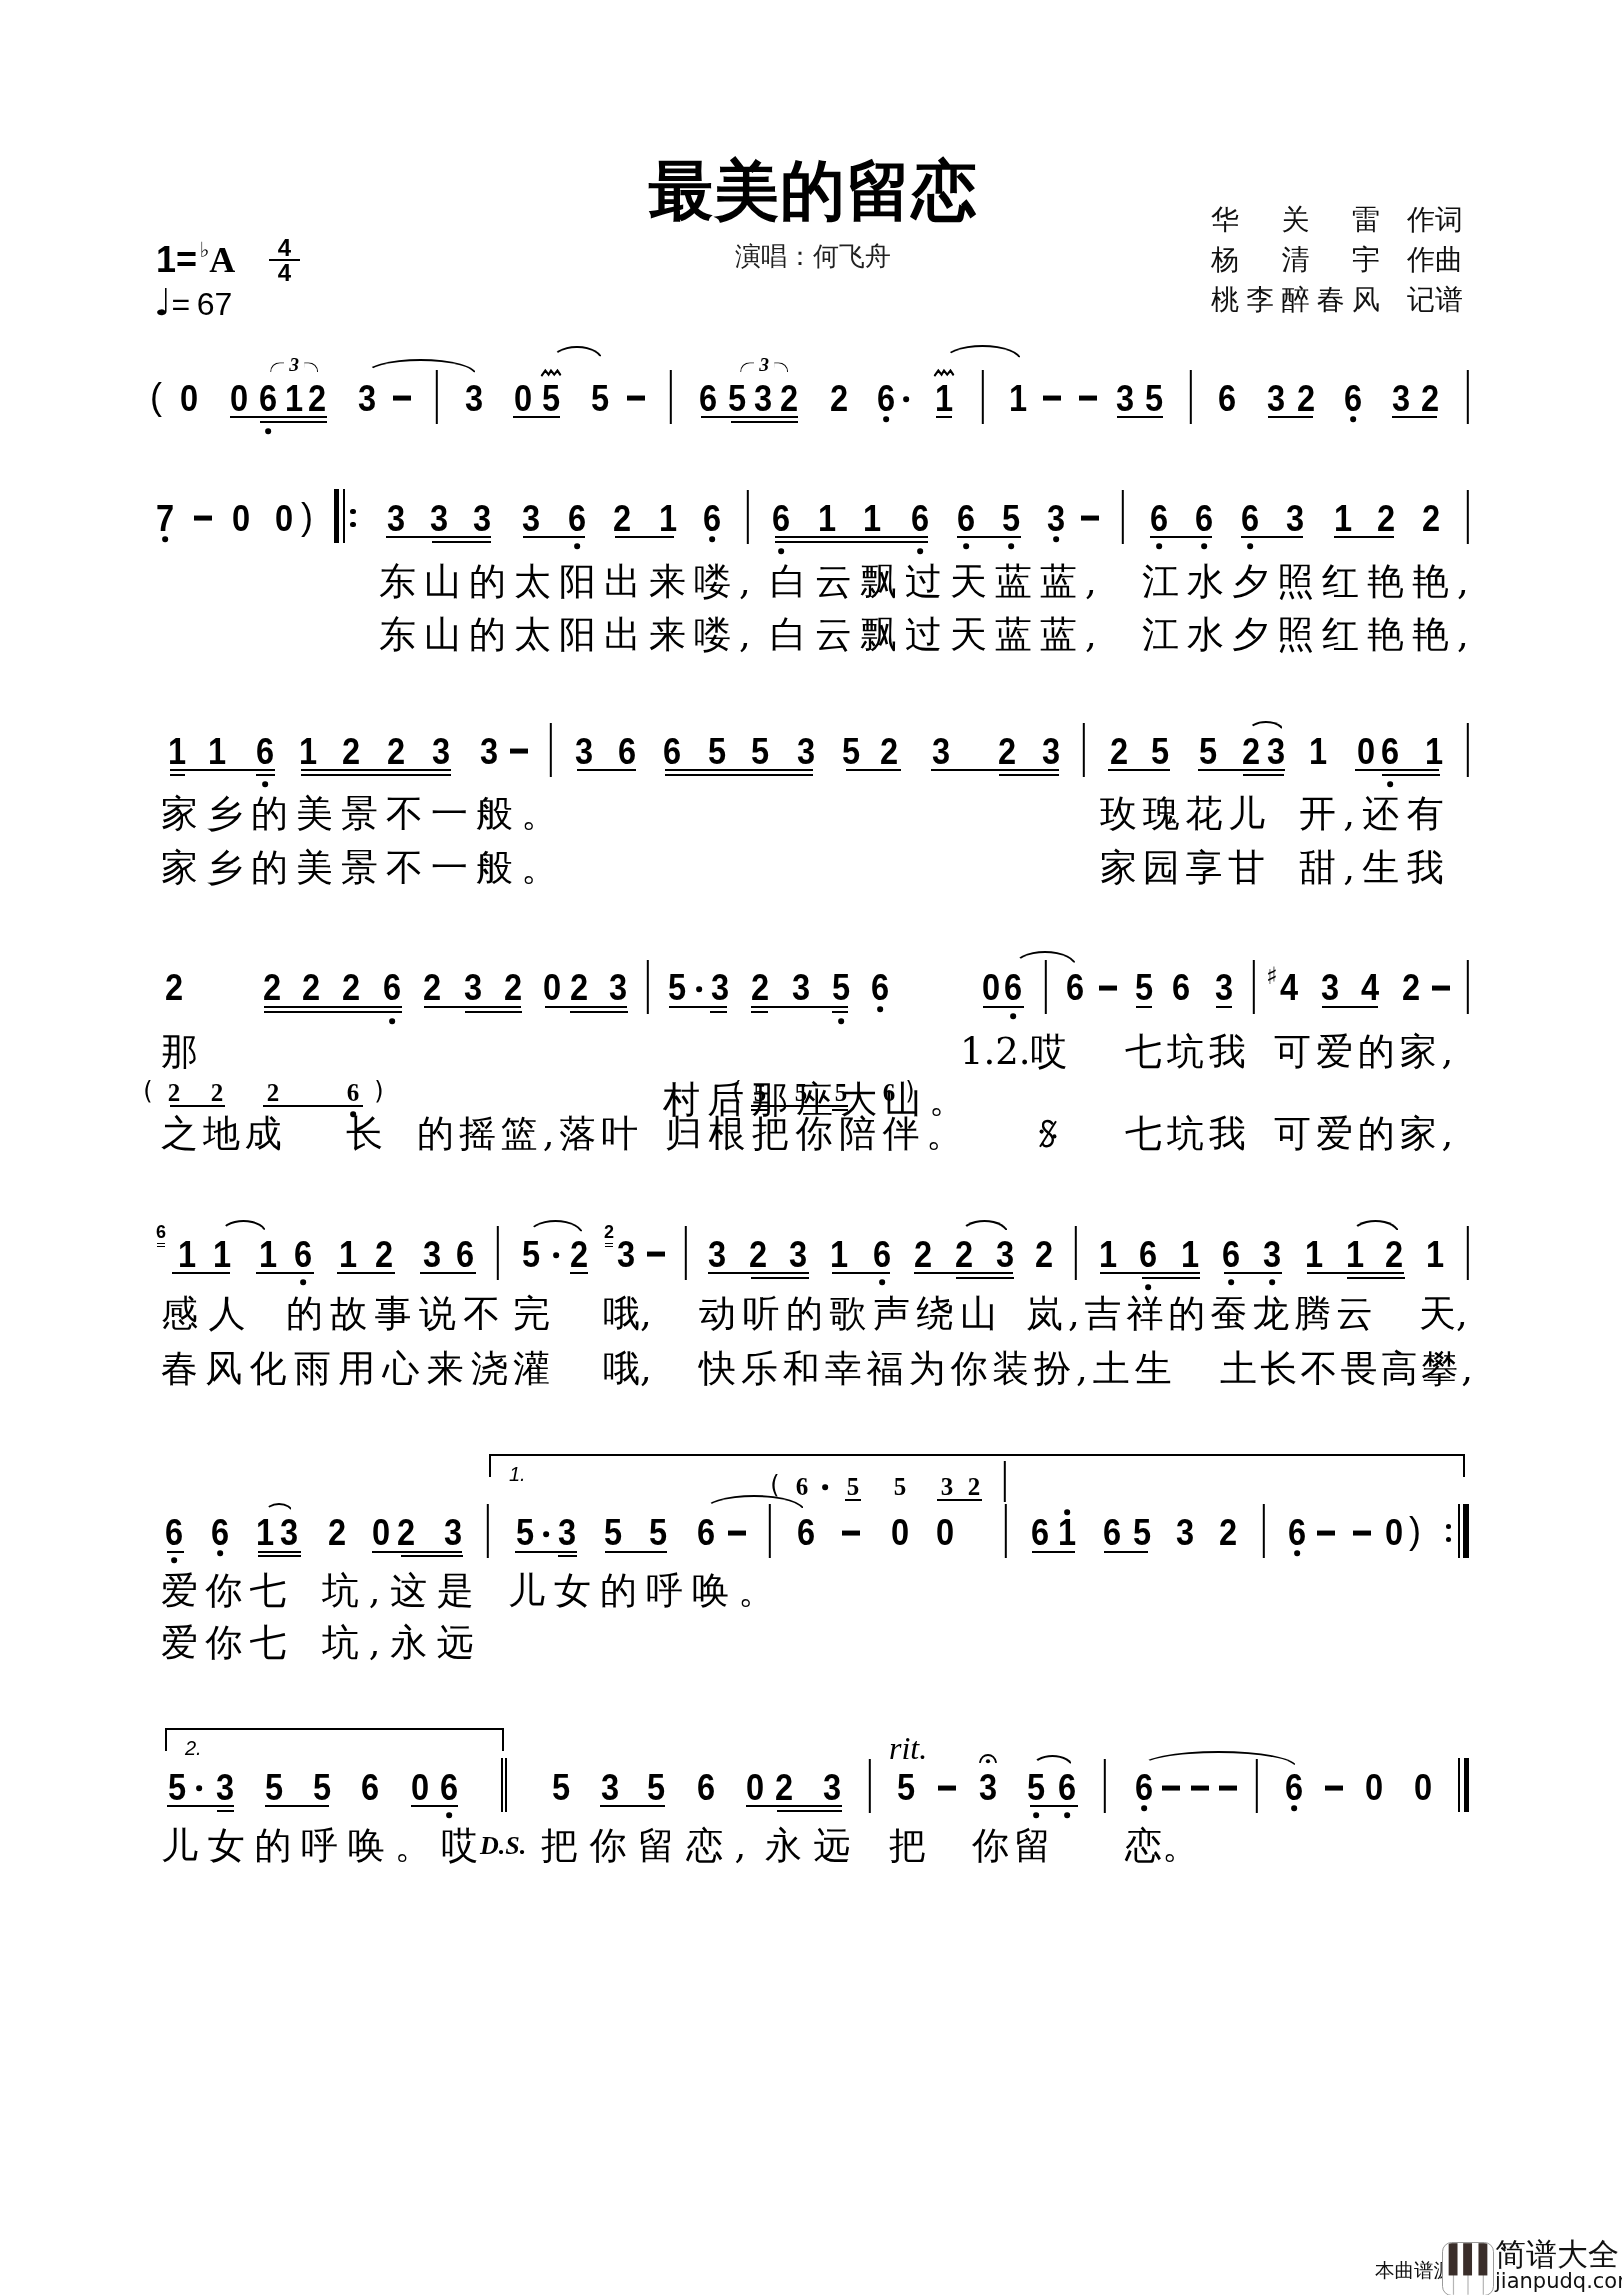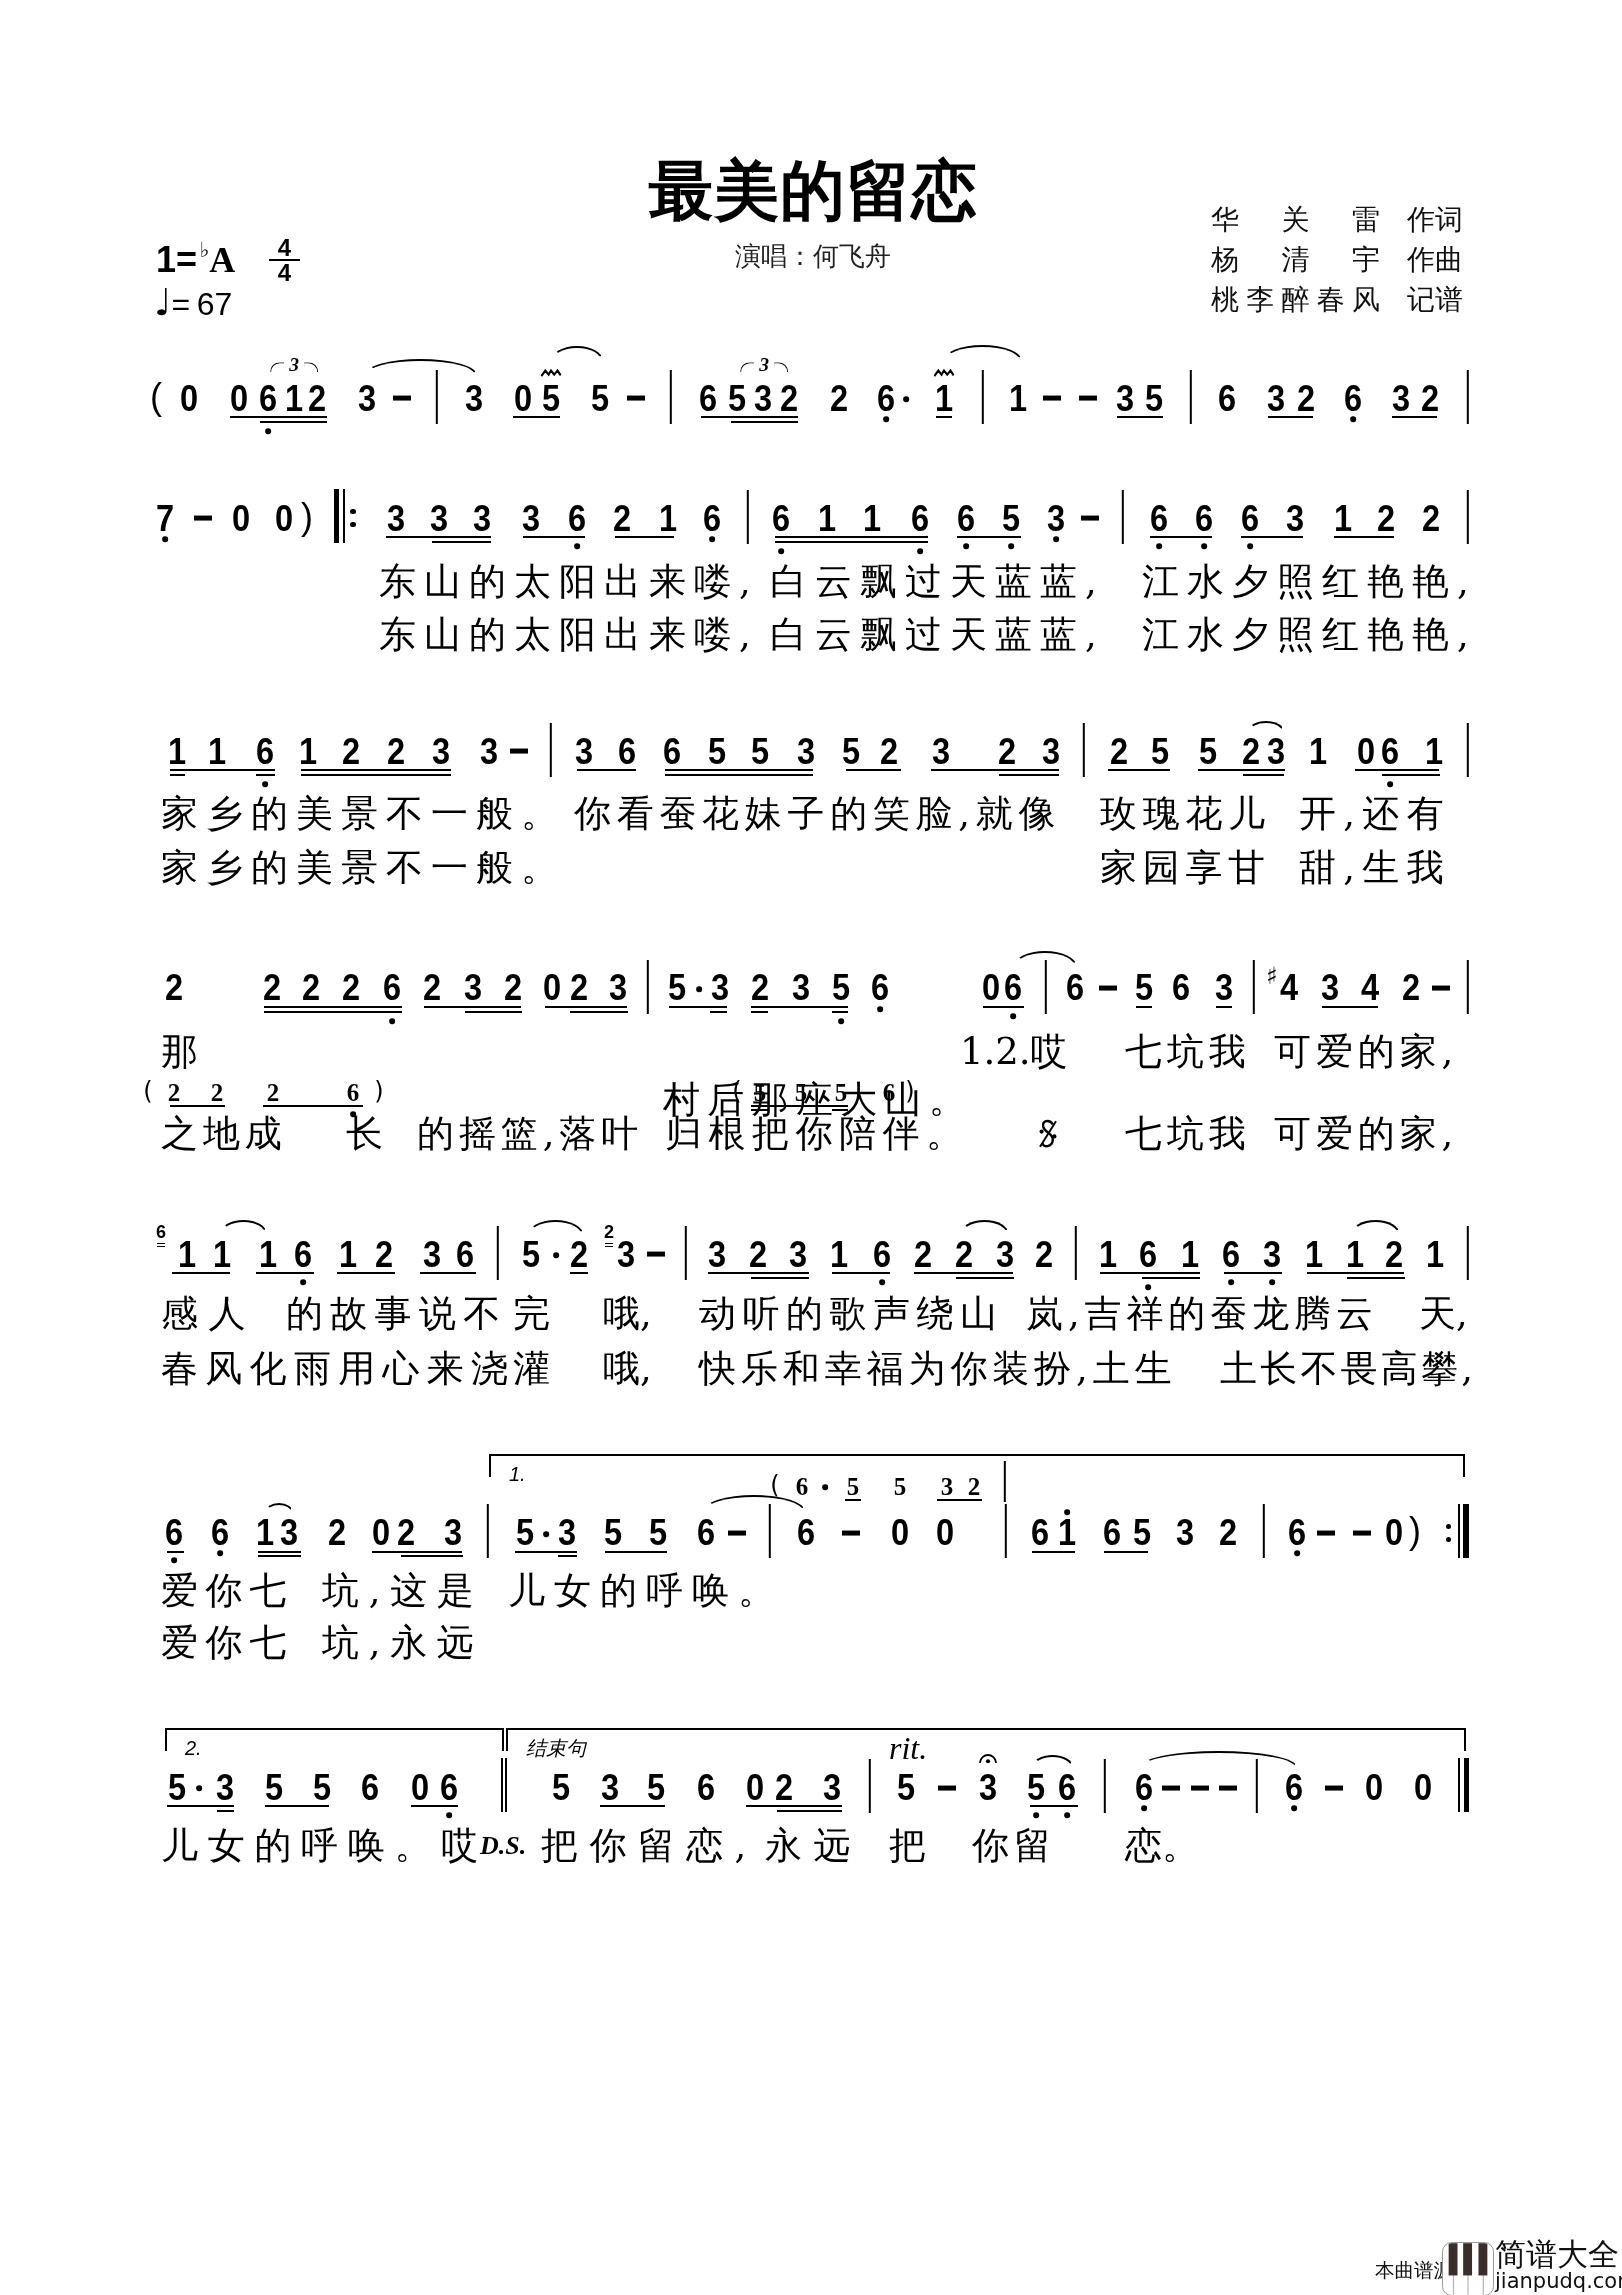--- a/index.html
+++ b/index.html
@@ -251,21 +251,20 @@
     <div class="beam" style="left: 846px; width: 55px; top: 769px;"></div>
     <div class="beam" style="left: 931px; width: 128px; top: 769px;"></div>
     <div class="beam" style="left: 999px; width: 60px; top: 774px;"></div>
     <div class="beam" style="left: 1108px; width: 62px; top: 769px;"></div>
     <div class="beam" style="left: 1198px; width: 87px; top: 769px;"></div>
     <div class="beam" style="left: 1243px; width: 41px; top: 774px;"></div>
     <div class="beam" style="left: 1355px; width: 84px; top: 769px;"></div>
     <div class="beam" style="left: 1382px; width: 58px; top: 774px;"></div>
     <div class="slur" style="left: 1248px; width: 36px; top: 721px; height: 10.5px;"></div>
     <div class="ly" style="left: 161px; top: 814px; letter-spacing: 8px;">家乡的美景不一般。</div>
-    <div class="ly" style="left: 574px; top: 814px; letter-spacing: 5.7px;">你看蚕花妹子的笑脸,就像</div>
     <div class="ly" style="left: 1100px; top: 814px; letter-spacing: 5.7px;">玫瑰花儿</div>
     <div class="ly" style="left: 1299px; top: 814px; letter-spacing: 7.3px;">开,还有</div>
     <div class="ly" style="left: 161px; top: 868px; letter-spacing: 8px;">家乡的美景不一般。</div>
     <div class="ly" style="left: 1100px; top: 868px; letter-spacing: 5.7px;">家园享甘</div>
     <div class="ly" style="left: 1299px; top: 868px; letter-spacing: 7.3px;">甜,生我</div>
     <div class="n" style="left: 174px; top: 987px;">2</div>
     <div class="n" style="left: 272px; top: 987px;">2</div>
     <div class="n" style="left: 311px; top: 987px;">2</div>
     <div class="n" style="left: 351px; top: 987px;">2</div>
     <div class="n" style="left: 392px; top: 987px;">6</div>
@@ -540,23 +539,20 @@
     <div class="beam" style="left: 411px; width: 47px; top: 1805px;"></div>
     <div class="beam" style="left: 600px; width: 65px; top: 1805px;"></div>
     <div class="beam" style="left: 746px; width: 96px; top: 1805px;"></div>
     <div class="beam" style="left: 777px; width: 65px; top: 1810px;"></div>
     <div class="beam" style="left: 1030px; width: 48px; top: 1805px;"></div>
     <div class="slur" style="left: 1032px; width: 41px; top: 1755px; height: 12px;"></div>
     <div class="slur" style="left: 1140px; width: 157px; top: 1751px; height: 16px;"></div>
     <div class="volta vl vr" style="left: 165px; top: 1728px; width: 339px; height: 23px;">
       <span class="vlabel">2.</span>
     </div>
-    <div class="volta vl vr" style="left: 506px; top: 1728px; width: 960px; height: 23px;">
-      <span class="vlabel">结束句</span>
-    </div>
     <div class="tm rit" style="left: 889px; top: 1732px;">rit.</div>
     <div class="ico" style="left: 988px; top: 1758px;"><svg width="19.5" height="13" viewBox="0 0 24 16">
         <path d="M2 14 C4 1 20 1 22 14" fill="none" stroke="#000" stroke-width="2.4"></path>
         <circle cx="12" cy="12" r="2.6" fill="#000"></circle>
       </svg></div>
     <div class="ly" style="left: 161px; top: 1846px; letter-spacing: 9.7px;">儿女的呼唤。哎</div>
     <div class="ly ds" style="left: 480px; top: 1846px; letter-spacing: 0px;">D.S.</div>
     <div class="ly" style="left: 541px; top: 1846px; letter-spacing: 11.4px;">把你留恋,</div>
     <div class="ly" style="left: 765px; top: 1846px; letter-spacing: 11.4px;">永远</div>
     <div class="ly" style="left: 889px; top: 1846px; letter-spacing: 0px;">把</div>

